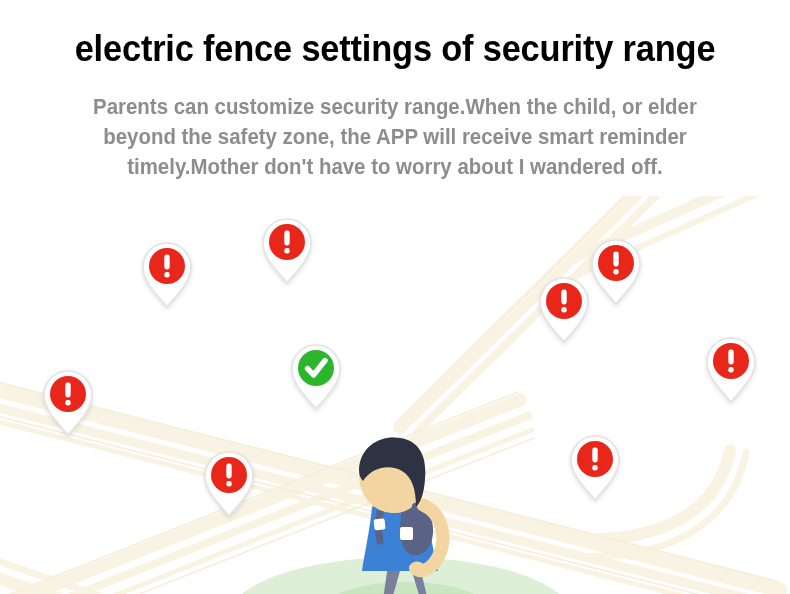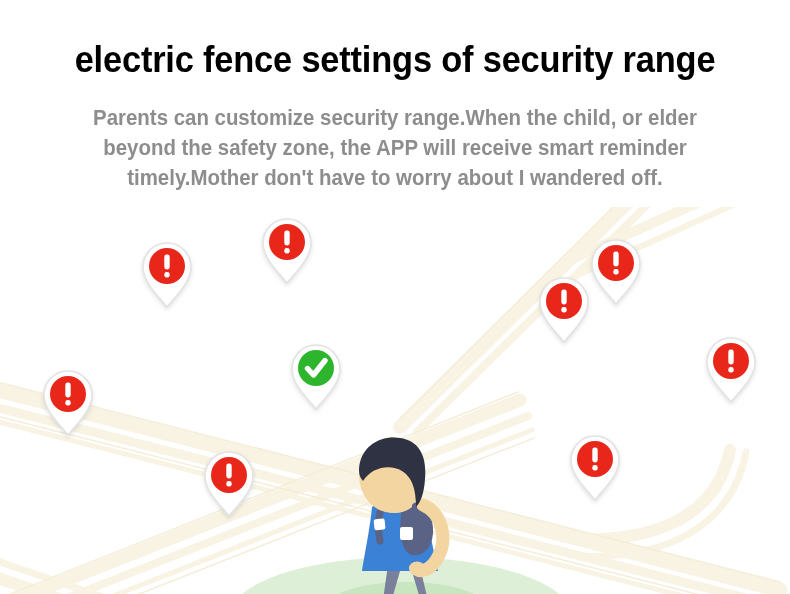--- a/index.html
+++ b/index.html
@@ -3,21 +3,21 @@
 <meta charset="utf-8">
 <style>
   html,body{margin:0;padding:0;background:#fff;}
   body{
     width:790px;height:594px;overflow:hidden;position:relative;
     font-family:"Liberation Sans","DejaVu Sans",sans-serif;
   }
   #page{position:absolute;inset:0;width:790px;height:594px;background:#ffffff;overflow:hidden;}
 
   
-  .header{position:absolute;left:0;top:0;width:790px;height:196px;background:#fff;z-index:20;margin-top:11px;}
+  .header{position:absolute;left:0;top:0;width:790px;height:196px;background:#fff;z-index:20;}
   .title{
     position:absolute;left:0;top:28px;width:790px;text-align:center;
     font-size:37px;font-weight:700;color:#000000;letter-spacing:-0.2px;
     transform:scaleX(0.93);transform-origin:center top;white-space:nowrap;
   }
   .subtitle{
     position:absolute;left:10px;top:92px;width:770px;text-align:center;
     font-size:21.5px;font-weight:700;color:#8d8d8d;line-height:30px;
     transform:scaleX(0.95);transform-origin:center top;
   }

